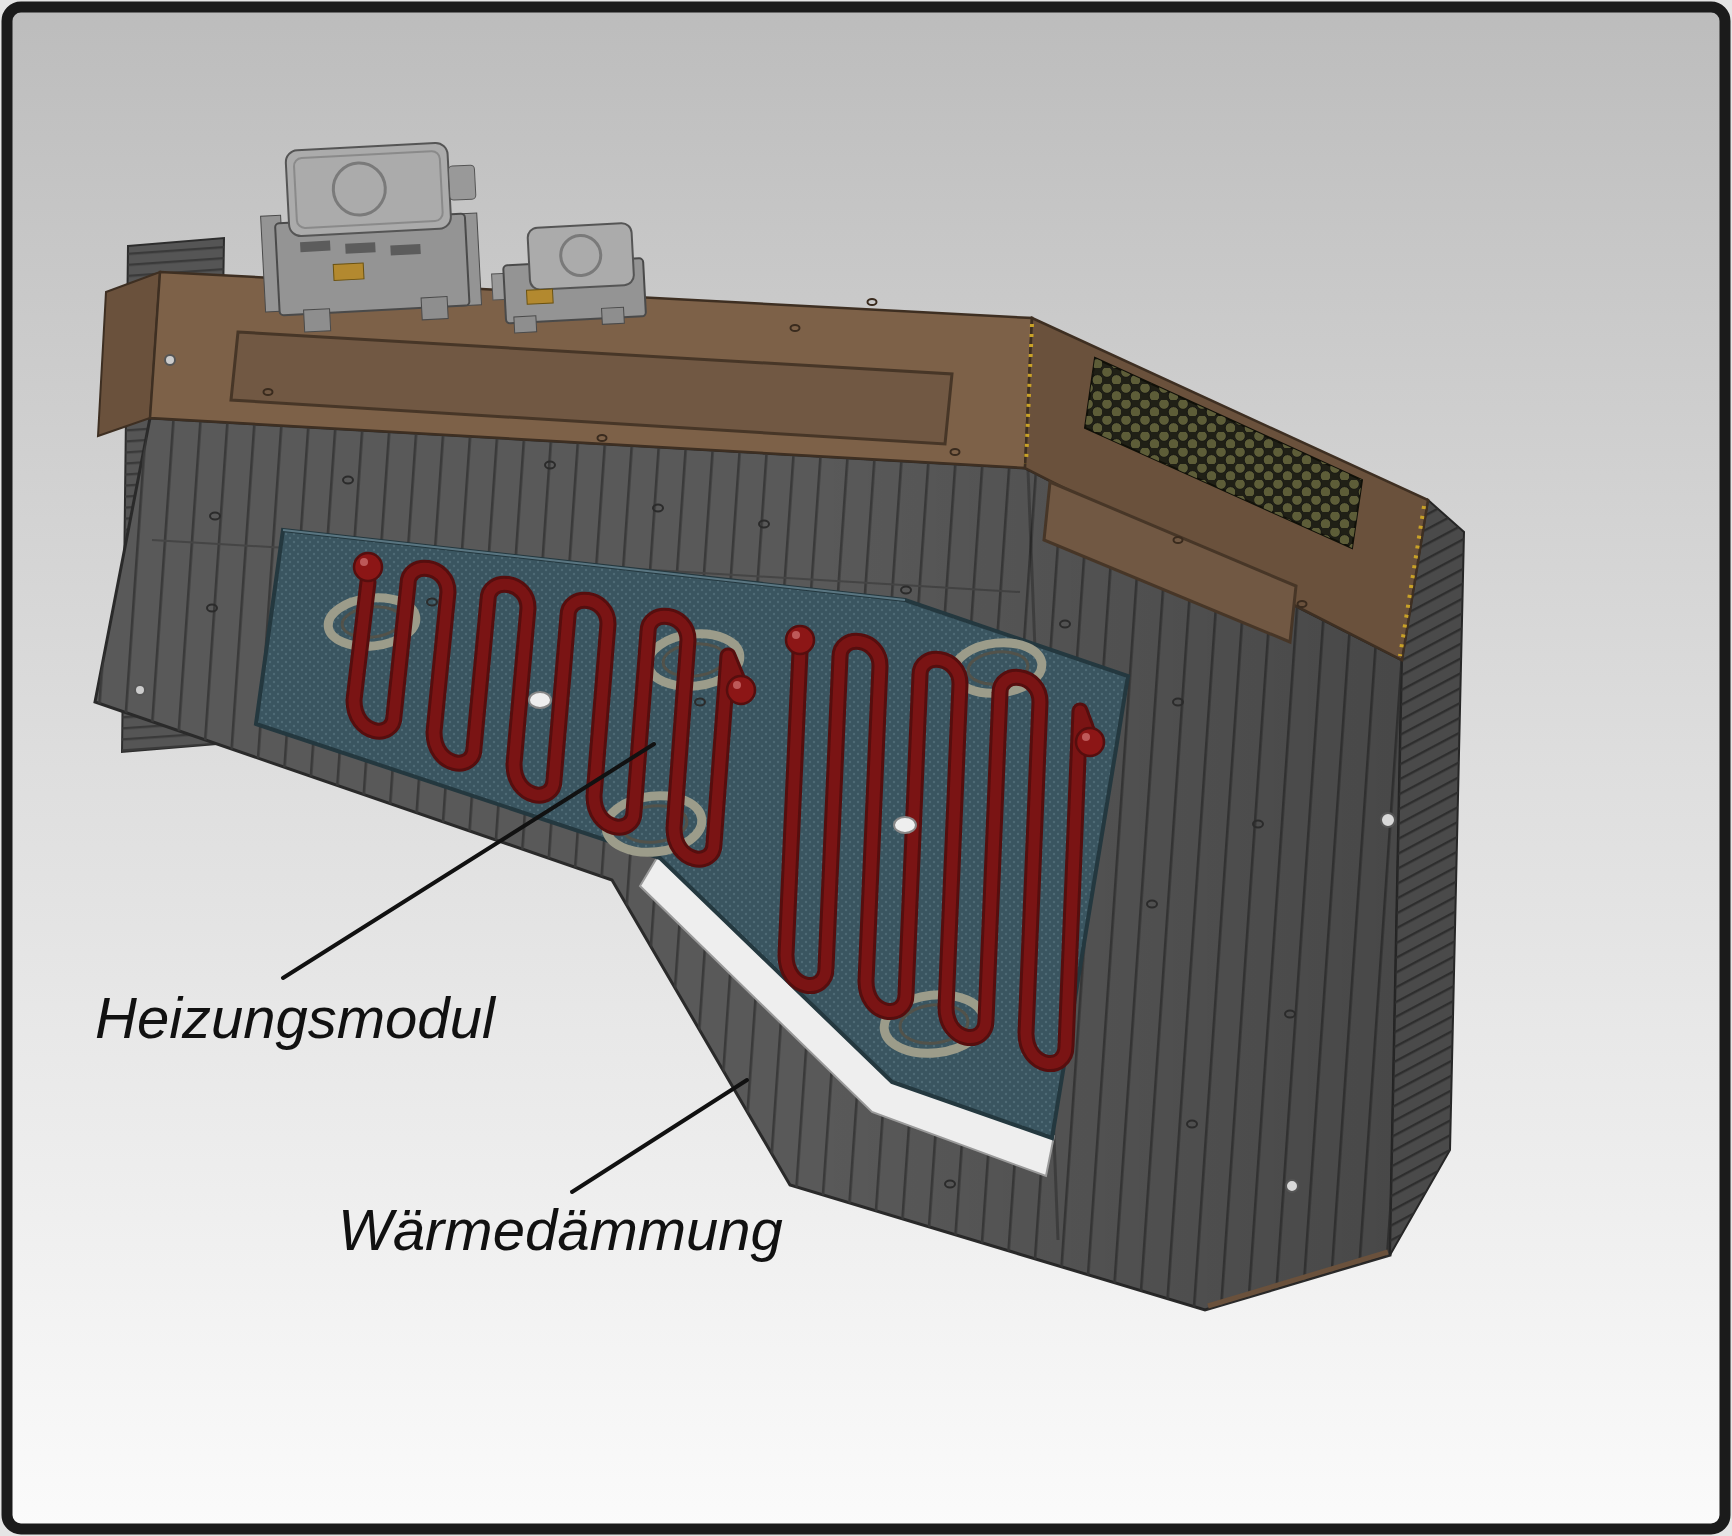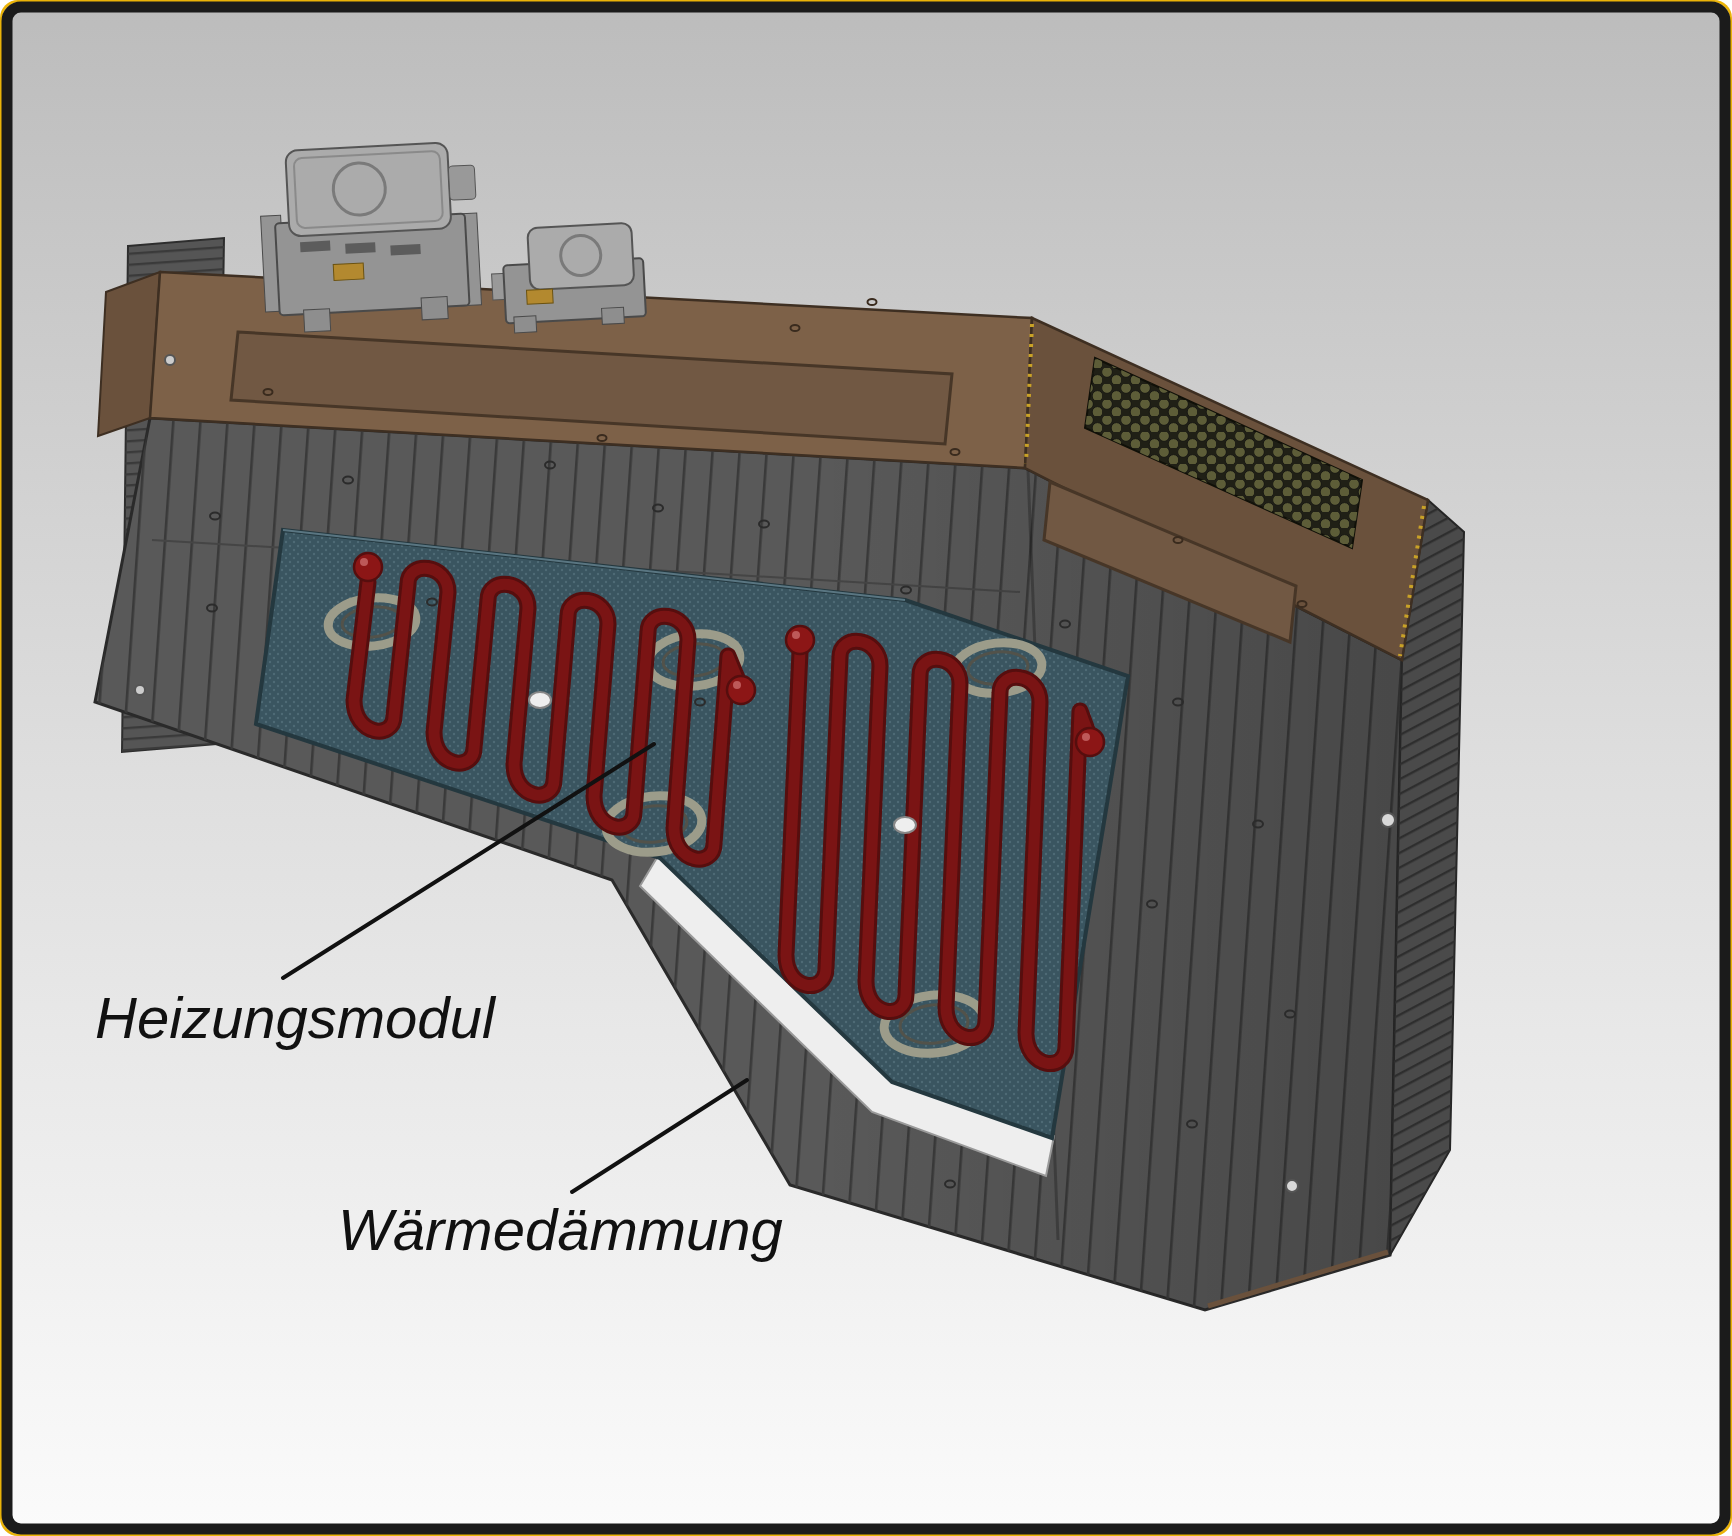--- a/index.html
+++ b/index.html
@@ -1,16 +1,16 @@
 <!DOCTYPE html>
 <html style="--bg-top: #bcbcbc; --bg-mid: #dedede; --bg-bottom: #fbfbfb; --frame: #1b1b1b; --housing-gray: #595959; --side-gray: #4a4a4a; --left-panel-gray: #555555; --fin-line: #3a3a3a; --roof-brown: #7d6148; --roof-brown-dark: #6a513c; --roof-inset: #715843; --grille-base: #202016; --grille-dot: #5d5d38; --insulation-teal: #3a5560; --insulation-dot: #4e6a75; --insulation-edge: #24383f; --coil-red: #7a1414; --coil-red-dark: #560e0e; --ball-red: #8c1616; --ring-gray: #9c9c8a; --ring-dark: #52524a; --connector-light: #ababab; --connector-mid: #949494; --connector-dark: #5c5c5c; --brass: #b3892f; --screw-brass: #c9a227; --white-part: #eeeeee; --ink: #111111;"><head>
 <meta charset="utf-8">
 <style>
   html,body{margin:0;padding:0;background:#ffffff;}
-  .stage{position:relative;width:1732px;height:1536px;overflow:hidden;background:#eab308;border-radius:18px;}
+  .stage{position:relative;width:1732px;height:1536px;overflow:hidden;background:#e5e5e5;}
   .lbl{font:italic 58px "Liberation Sans", sans-serif; fill:var(--ink,#111111);}
   .leader{stroke:var(--ink,#111111);stroke-width:4;stroke-linecap:round;}
   .rivet{fill:none;stroke:#2b2b2b;stroke-width:2;}
   .rivet-roof{fill:none;stroke:#3a2b1e;stroke-width:2;}
 </style>
 </head>
 <body>
 
 <div class="stage">
 <svg width="1732" height="1536" viewBox="0 0 1732 1536" xmlns="http://www.w3.org/2000/svg">

